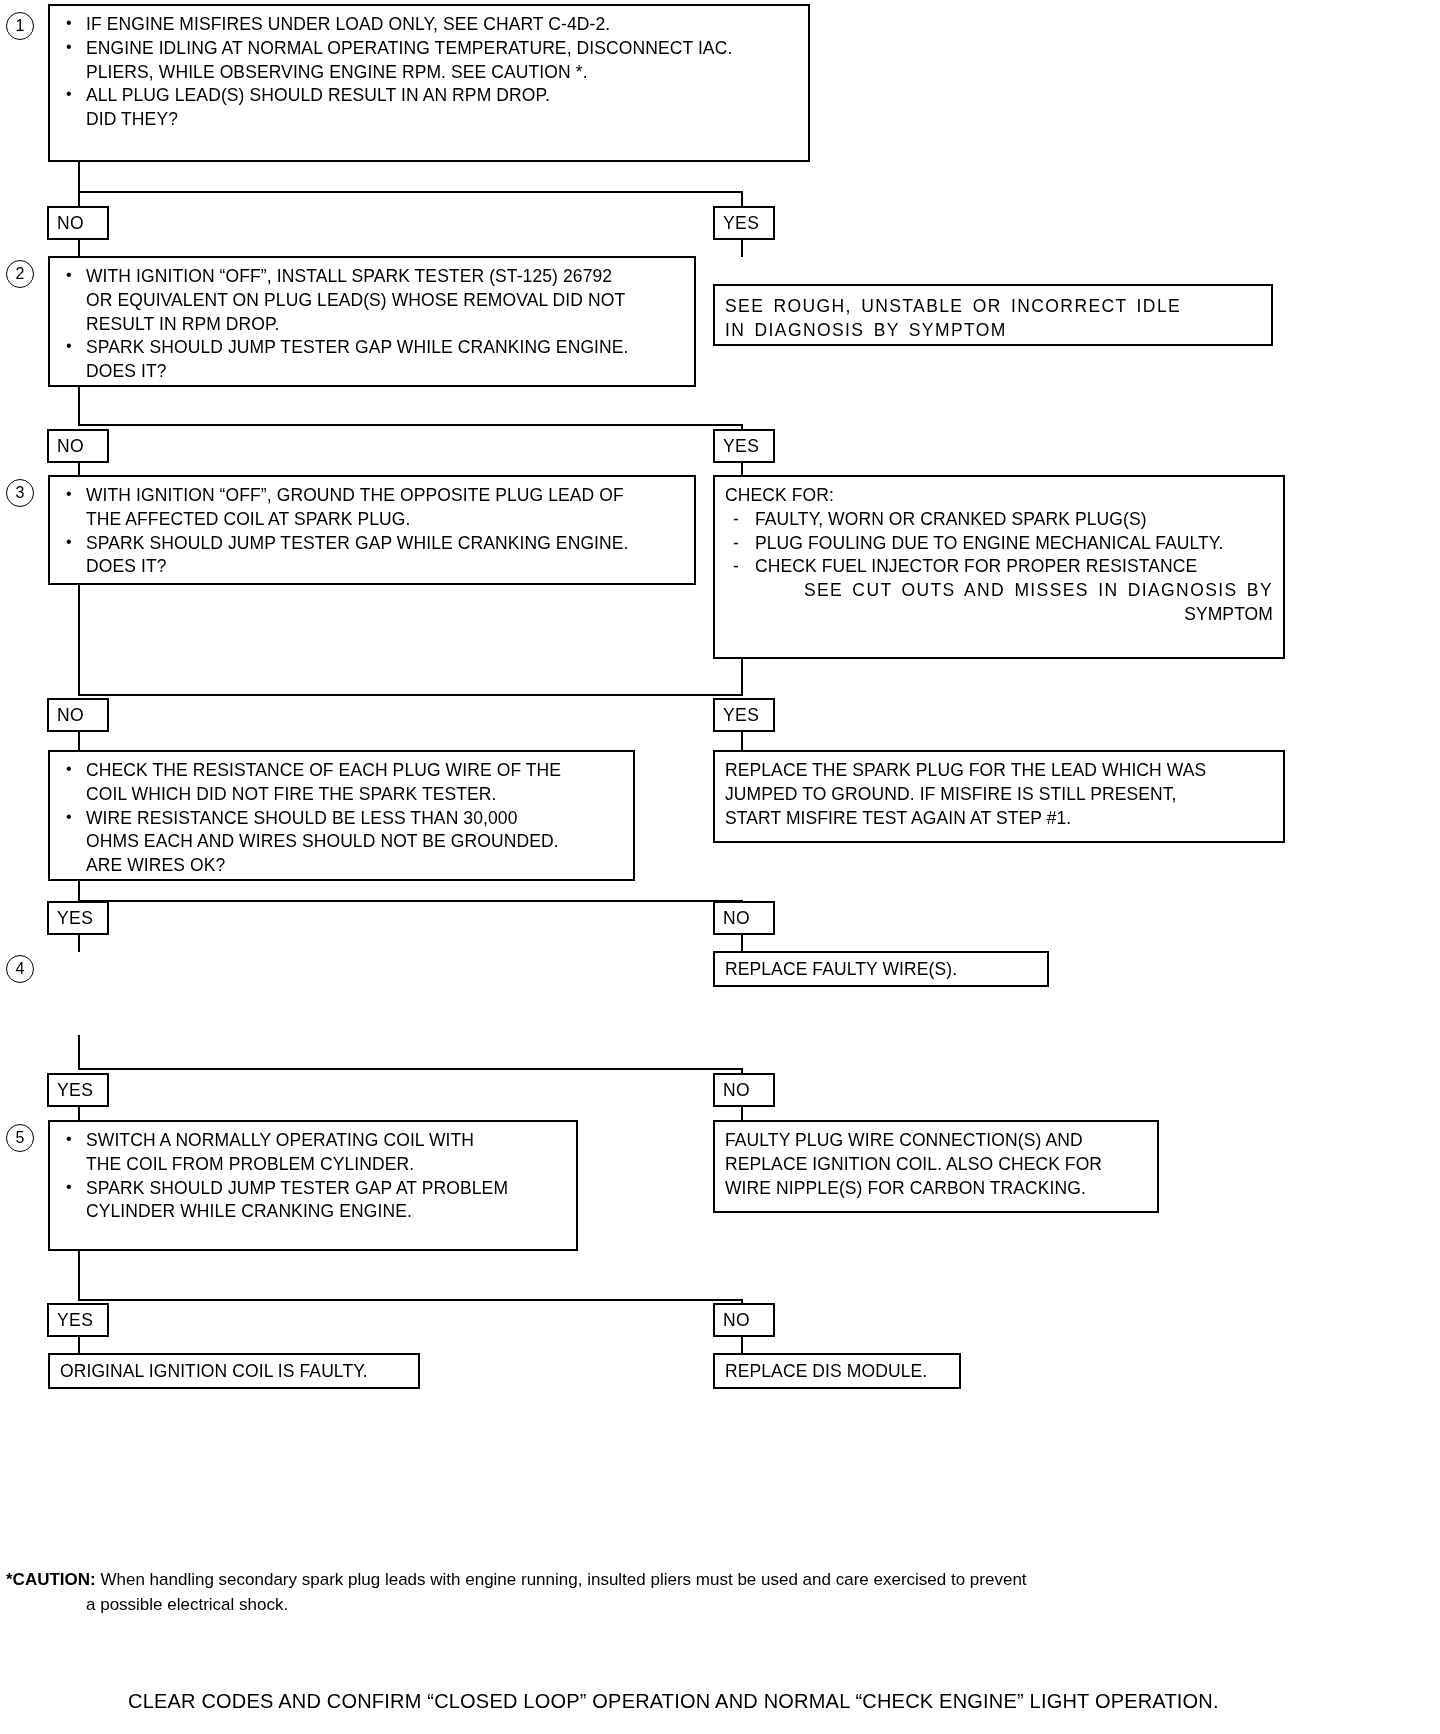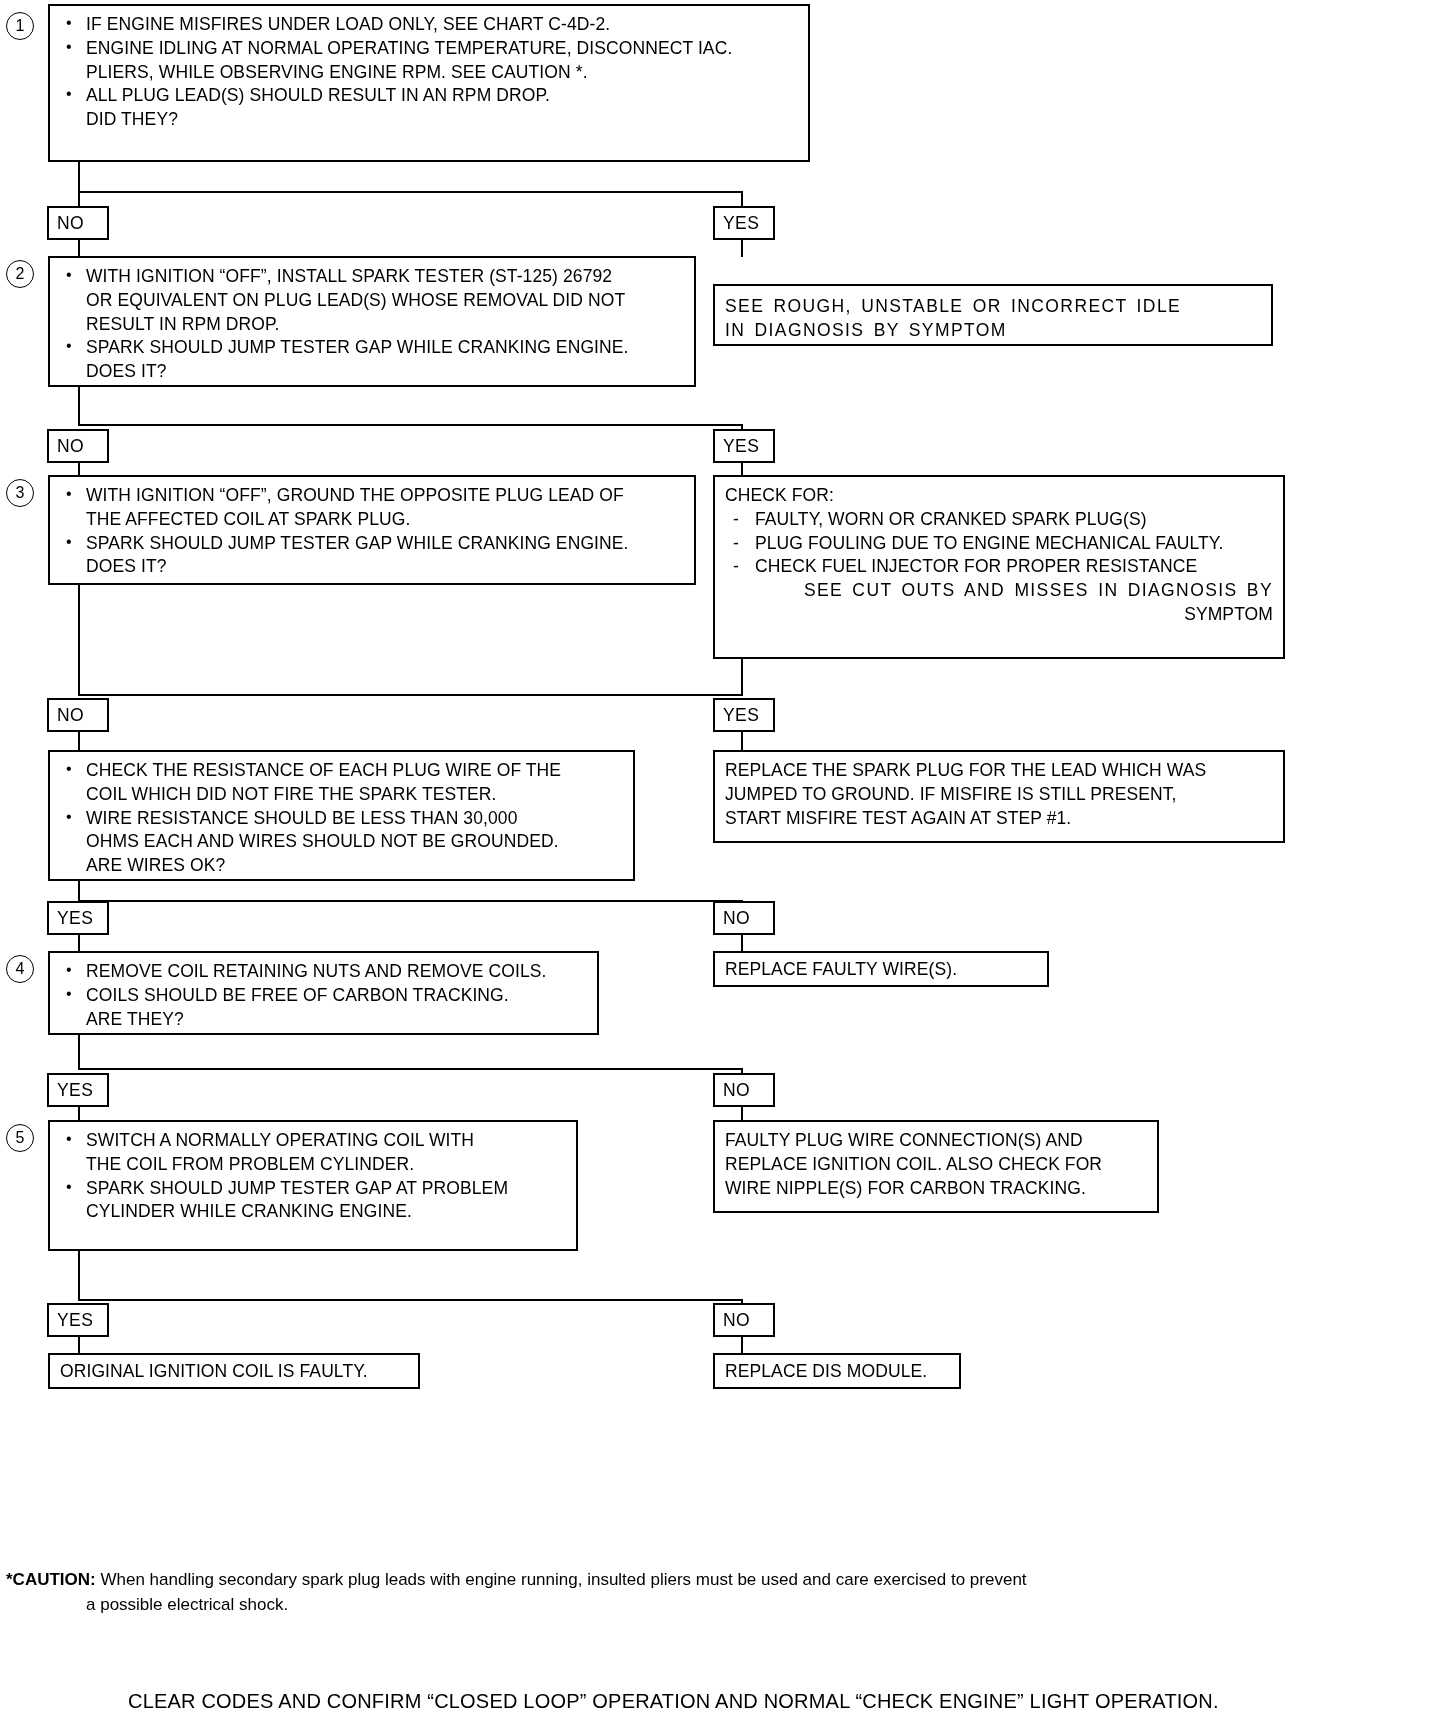--- a/index.html
+++ b/index.html
@@ -229,27 +229,20 @@
   <div class="tag" style="left:713px; top:901px; text-align:left; padding-left:8px;">NO</div>
 
   <div class="line vline" style="left:78px; top:935px; height:17px;"></div>
   <div class="line vline" style="left:741px; top:935px; height:17px;"></div>
 
   <div class="box" style="left:713px; top:951px; width:336px; height:36px; padding-top:5px;">
     <div>REPLACE FAULTY WIRE(S).</div>
   </div>
 
   <div class="stepnum" style="left:6px; top:955px;">4</div>
-  <div class="box" style="left:48px; top:951px; width:551px; height:84px;">
-    <ul class="bl">
-      <li>REMOVE COIL RETAINING NUTS AND REMOVE COILS.</li>
-      <li>COILS SHOULD BE FREE OF CARBON TRACKING.</li>
-      <li class="cont">ARE THEY?</li>
-    </ul>
-  </div>
 
   <div class="line vline" style="left:78px; top:1035px; height:35px;"></div>
   <div class="line hline" style="left:78px; top:1068px; width:665px;"></div>
   <div class="line vline" style="left:741px; top:1068px; height:12px;"></div>
 
   <div class="tag" style="left:47px; top:1073px; text-align:left; padding-left:8px;">YES</div>
   <div class="tag" style="left:713px; top:1073px; text-align:left; padding-left:8px;">NO</div>
 
   <div class="line vline" style="left:78px; top:1107px; height:14px;"></div>
   <div class="line vline" style="left:741px; top:1107px; height:14px;"></div>

